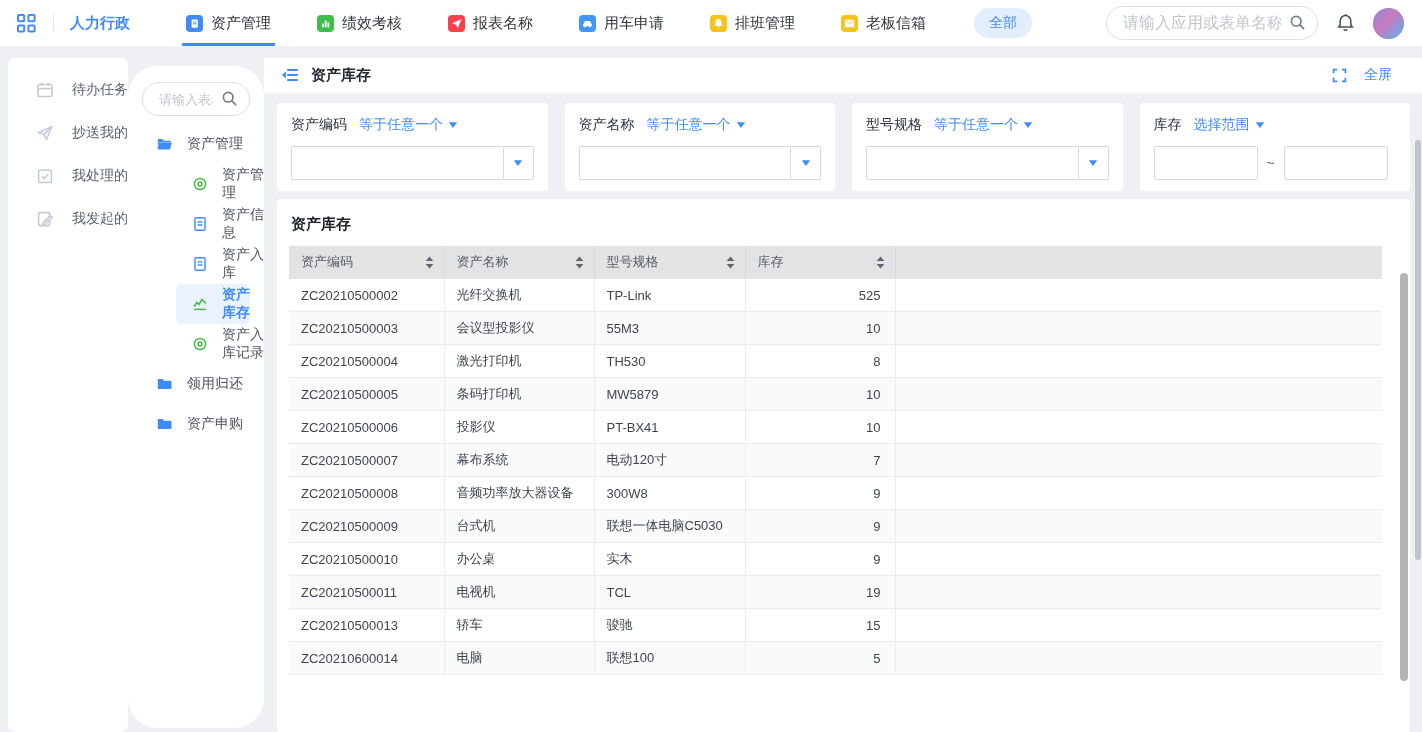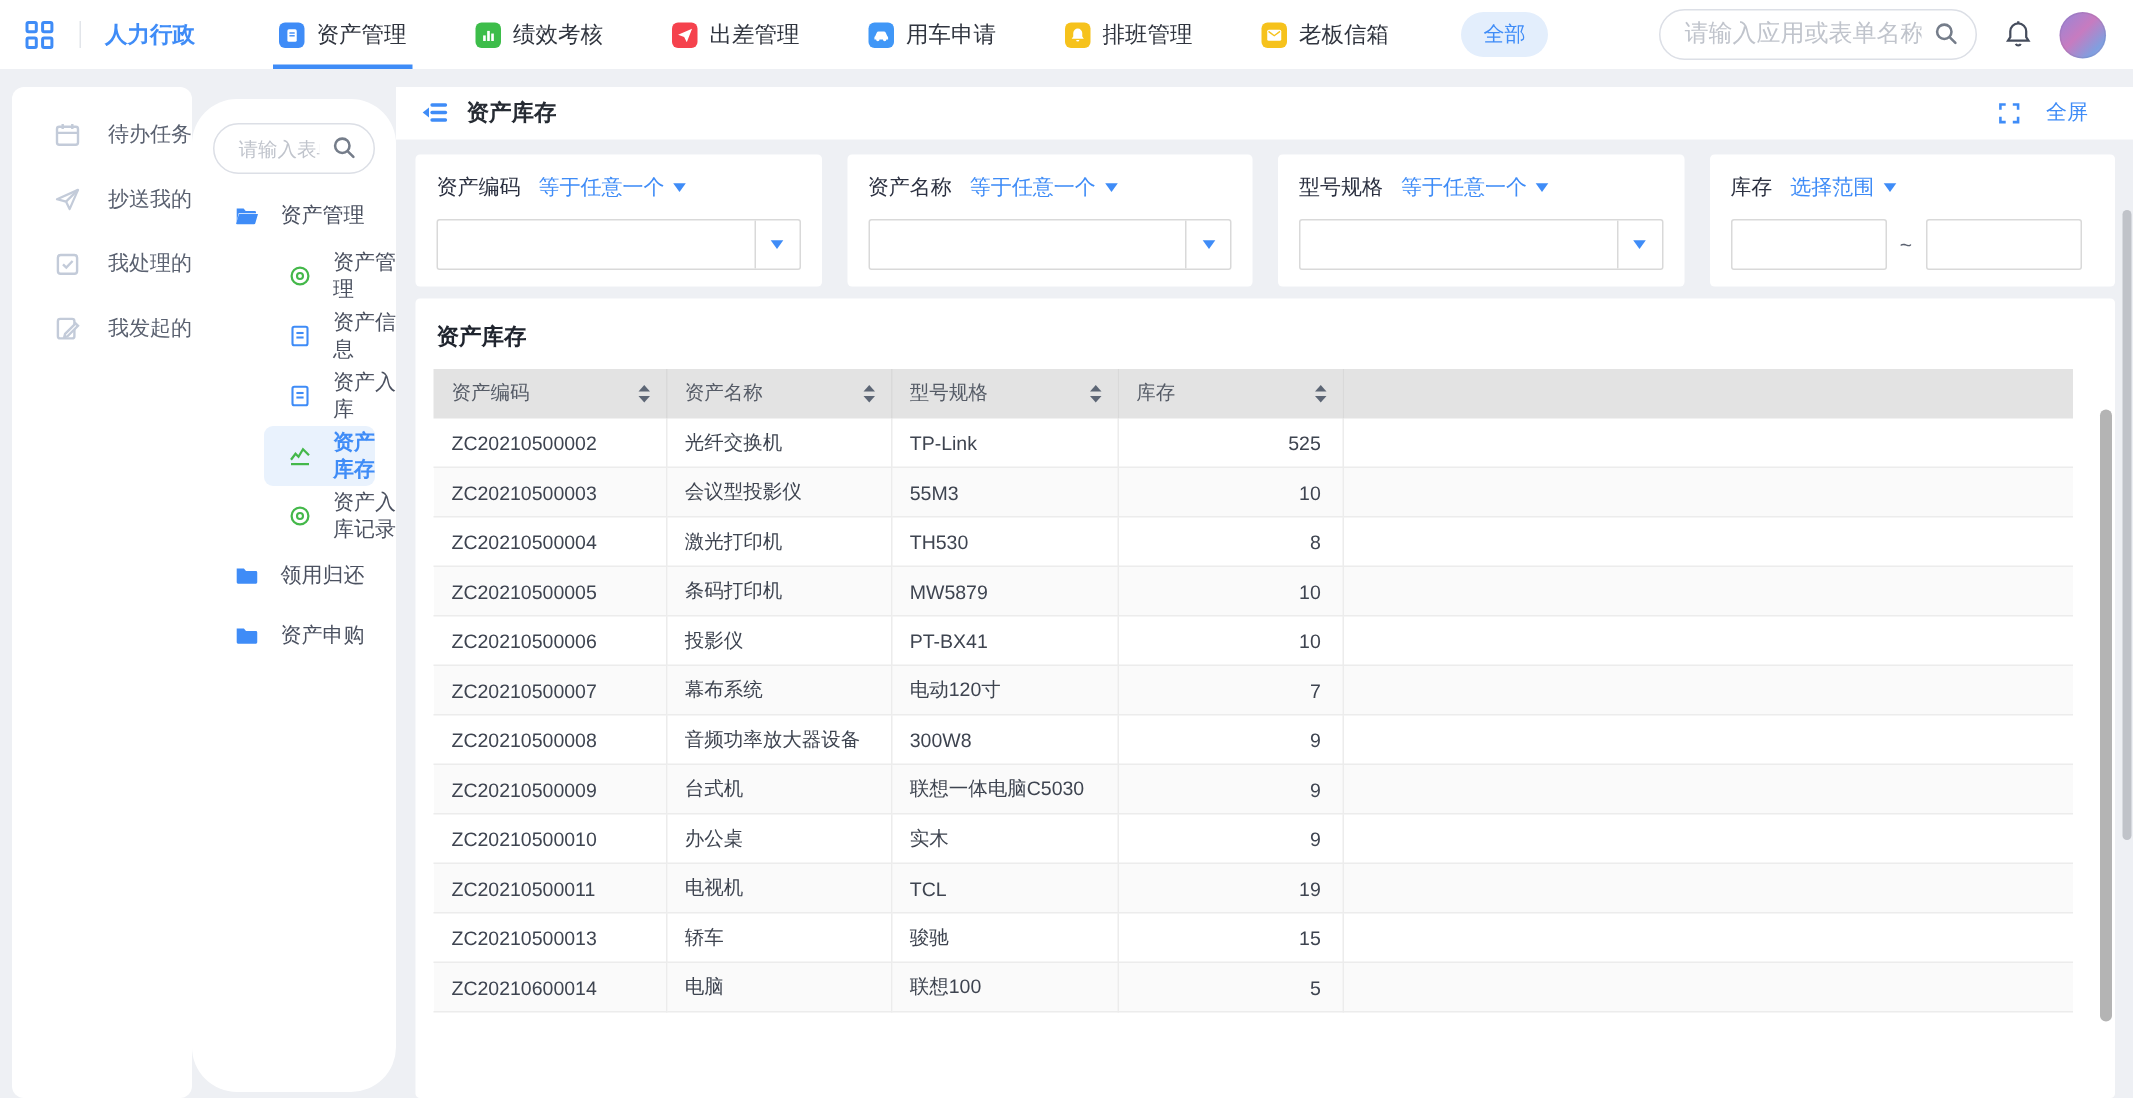--- a/index.html
+++ b/index.html
@@ -115,21 +115,21 @@
             </svg>
           </span>
           <span class="tab-label">绩效考核</span>
         </div>
         <div class="tab">
           <span class="app-ic" style="background: rgb(245, 66, 77);">
             <svg width="11" height="11" viewBox="0 0 10.6 10.6">
               <path d="M1,5 L10,1.2 L6.6,9.8 L4.9,6.4 Z" fill="#fff"></path>
             </svg>
           </span>
-          <span class="tab-label">出差管理</span>
+          <span class="tab-label">报表名称</span>
         </div>
         <div class="tab">
           <span class="app-ic" style="background: rgb(64, 151, 247);">
             <svg width="11" height="11" viewBox="0 0 10.6 10.6">
               <path d="M1.4,6 l1-2.3 q0.3-0.8 1.2-0.8 h3.4 q0.9 0 1.2 0.8 L9.2,6 q0.5 0.2 0.5 0.8 V8 H8.6 a1.1 1.1 0 0 1 -2.2 0 H4.2 a1.1 1.1 0 0 1 -2.2 0 H0.9 V6.8 Q0.9 6.2 1.4,6 Z" fill="#fff"></path>
             </svg>
           </span>
           <span class="tab-label">用车申请</span>
         </div>
         <div class="tab">

